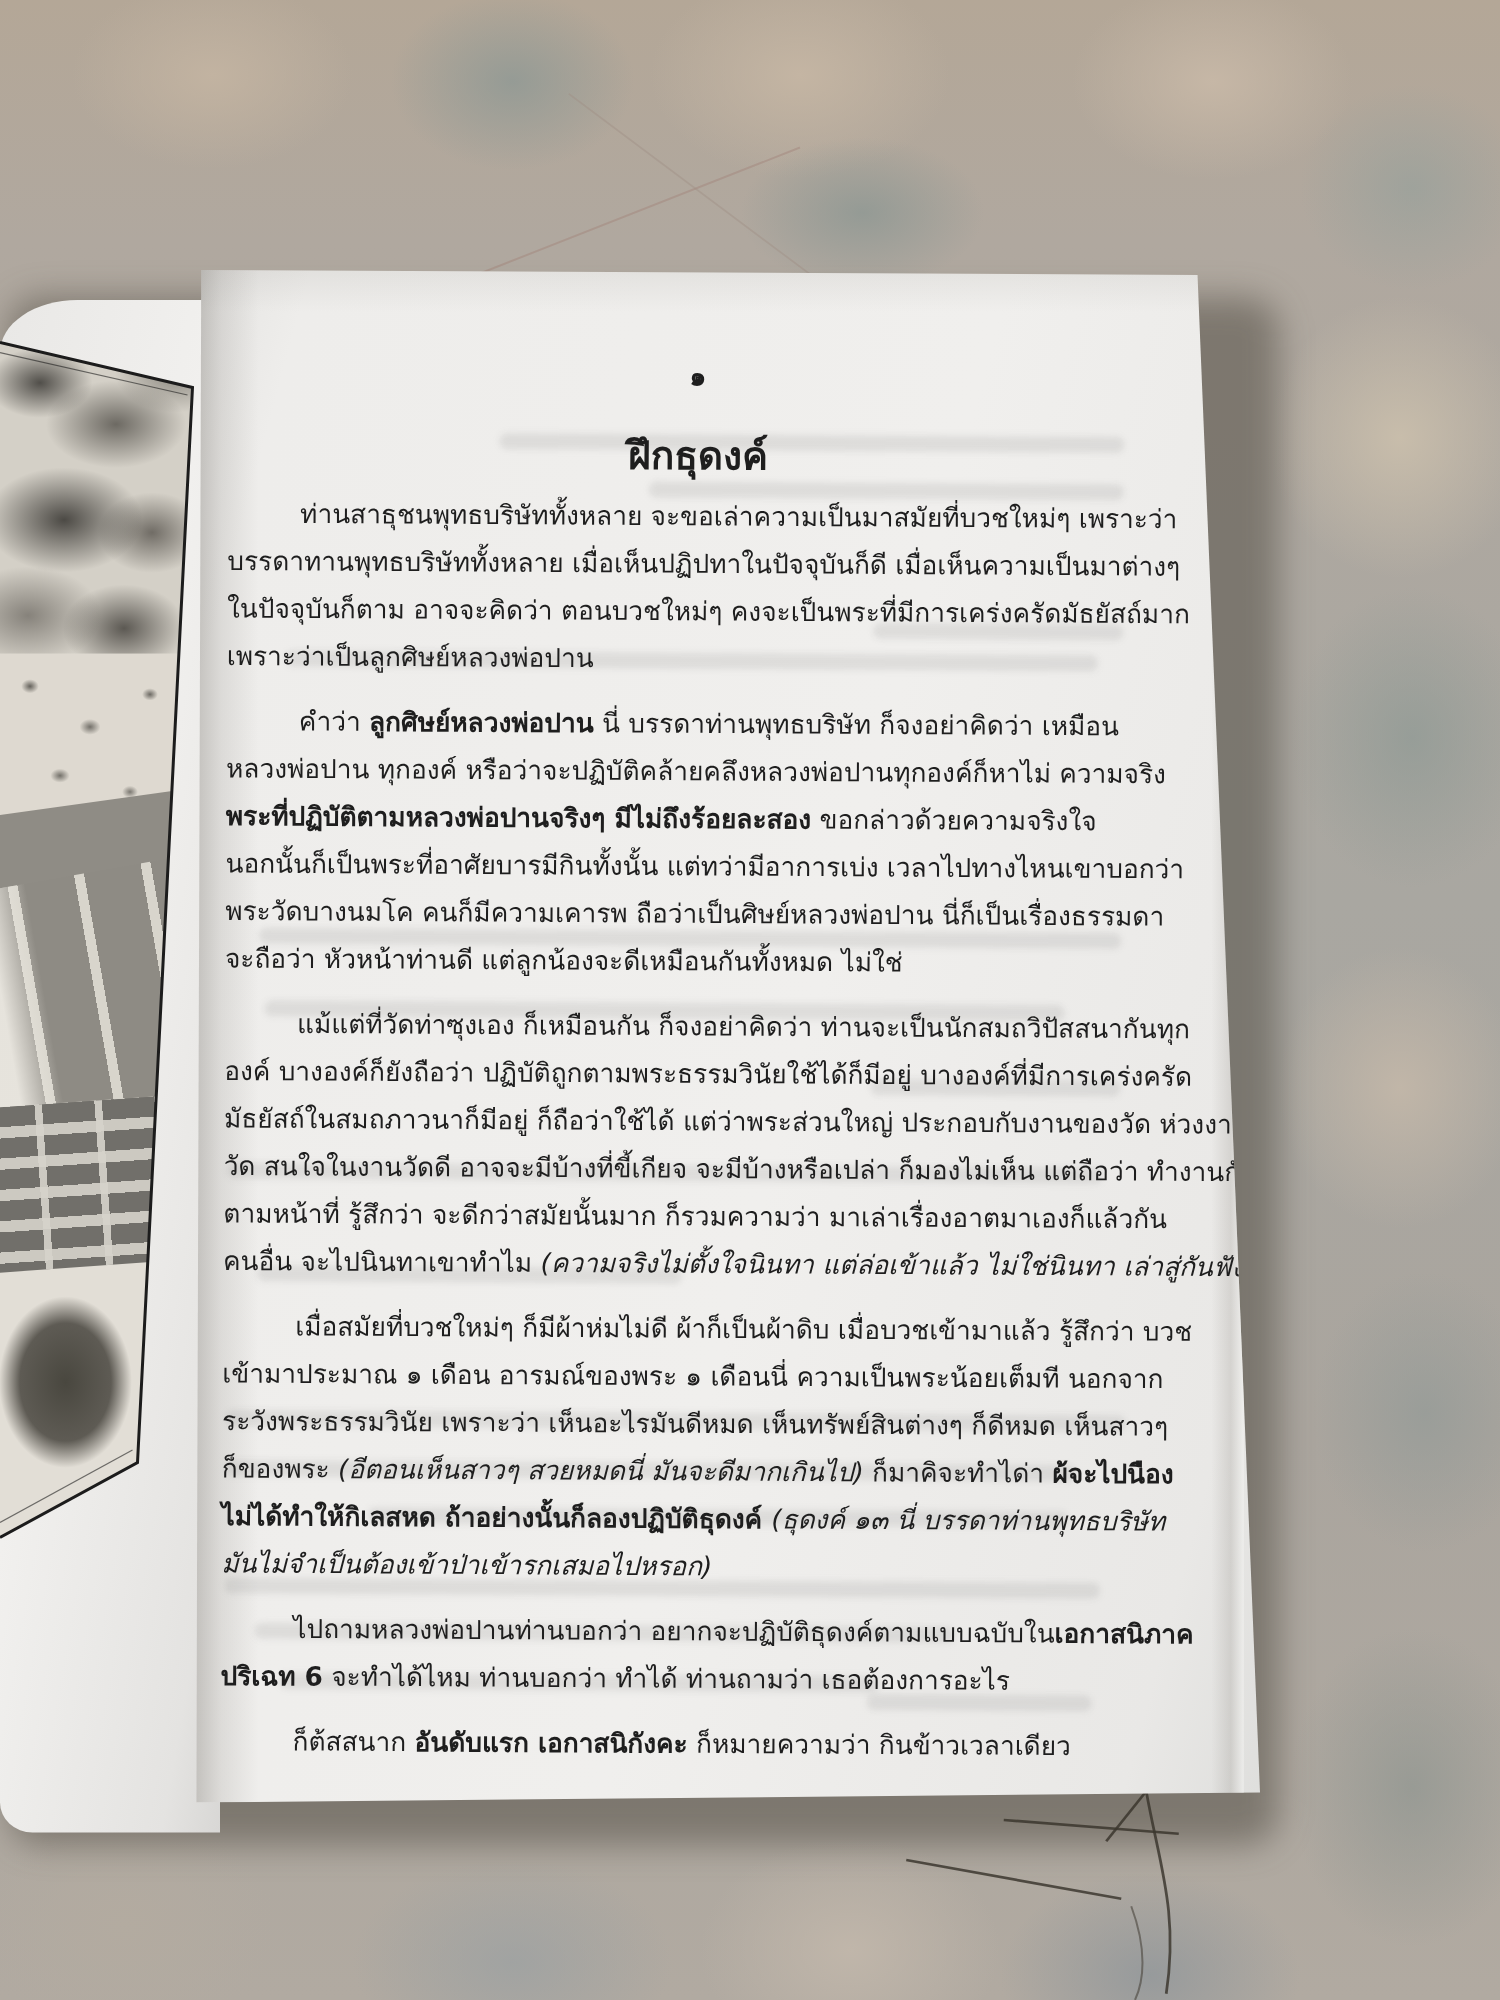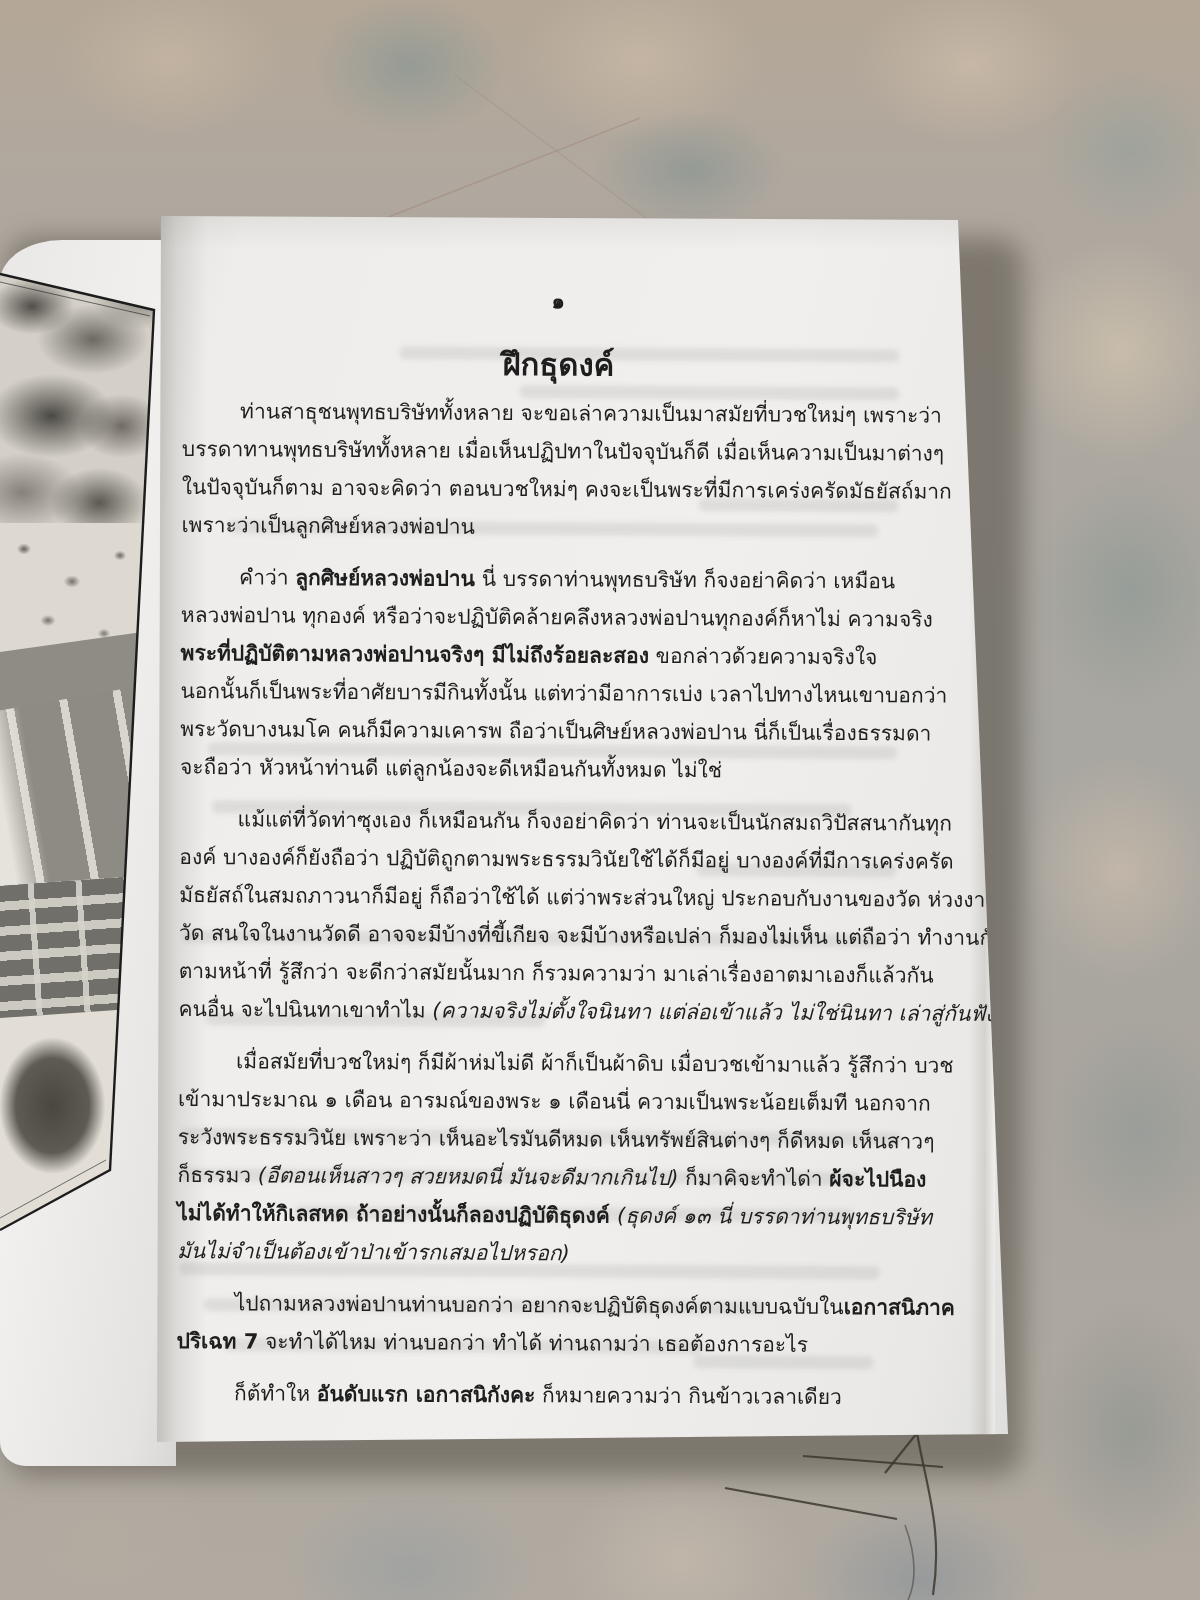--- a/index.html
+++ b/index.html
@@ -164,29 +164,29 @@
             <div class="line"><span class="seg normal">องค์ บางองค์ก็ยังถือว่า ปฏิบัติถูกตามพระธรรมวินัยใช้ได้ก็มีอยู่ บางองค์ที่มีการเคร่งครัด</span></div>
             <div class="line"><span class="seg normal">มัธยัสถ์ในสมถภาวนาก็มีอยู่ ก็ถือว่าใช้ได้ แต่ว่าพระส่วนใหญ่ ประกอบกับงานของวัด ห่วงงาน</span></div>
             <div class="line"><span class="seg normal">วัด สนใจในงานวัดดี อาจจะมีบ้างที่ขี้เกียจ จะมีบ้างหรือเปล่า ก็มองไม่เห็น แต่ถือว่า ทำงานกัน</span></div>
             <div class="line"><span class="seg normal">ตามหน้าที่ รู้สึกว่า จะดีกว่าสมัยนั้นมาก ก็รวมความว่า มาเล่าเรื่องอาตมาเองก็แล้วกัน</span></div>
             <div class="line"><span class="seg normal">คนอื่น จะไปนินทาเขาทำไม </span><span class="seg italic">(ความจริงไม่ตั้งใจนินทา แต่ล่อเข้าแล้ว ไม่ใช่นินทา เล่าสู่กันฟัง)</span></div>
           </div>
           <div class="paragraph">
             <div class="line indent"><span class="seg normal">เมื่อสมัยที่บวชใหม่ๆ ก็มีผ้าห่มไม่ดี ผ้าก็เป็นผ้าดิบ เมื่อบวชเข้ามาแล้ว รู้สึกว่า บวช</span></div>
             <div class="line"><span class="seg normal">เข้ามาประมาณ ๑ เดือน อารมณ์ของพระ ๑ เดือนนี่ ความเป็นพระน้อยเต็มที นอกจาก</span></div>
             <div class="line"><span class="seg normal">ระวังพระธรรมวินัย เพราะว่า เห็นอะไรมันดีหมด เห็นทรัพย์สินต่างๆ ก็ดีหมด เห็นสาวๆ</span></div>
-            <div class="line"><span class="seg normal">ก็ธรรมว </span><span class="seg italic">(อีตอนเห็นสาวๆ สวยหมดนี่ มันจะดีมากเกินไป)</span><span class="seg normal"> ก็มาคิจะทำได่า </span><span class="seg bold">ผ้จะไปนือง</span></div>
+            <div class="line"><span class="seg normal">ก็ของพระ </span><span class="seg italic">(อีตอนเห็นสาวๆ สวยหมดนี่ มันจะดีมากเกินไป)</span><span class="seg normal"> ก็มาคิจะทำได่า </span><span class="seg bold">ผ้จะไปนือง</span></div>
             <div class="line"><span class="seg bold">ไม่ได้ทำให้กิเลสหด ถ้าอย่างนั้นก็ลองปฏิบัติธุดงค์ </span><span class="seg italic">(ธุดงค์ ๑๓ นี่ บรรดาท่านพุทธบริษัท</span></div>
             <div class="line"><span class="seg italic">มันไม่จำเป็นต้องเข้าป่าเข้ารกเสมอไปหรอก)</span></div>
           </div>
           <div class="paragraph">
             <div class="line indent"><span class="seg normal">ไปถามหลวงพ่อปานท่านบอกว่า อยากจะปฏิบัติธุดงค์ตามแบบฉบับใน</span><span class="seg bold">เอกาสนิภาค</span></div>
-            <div class="line"><span class="seg bold">ปริเฉท 7</span><span class="seg normal"> จะทำได้ไหม ท่านบอกว่า ทำได้ ท่านถามว่า เธอต้องการอะไร</span></div>
+            <div class="line"><span class="seg bold">ปริเฉท 6</span><span class="seg normal"> จะทำได้ไหม ท่านบอกว่า ทำได้ ท่านถามว่า เธอต้องการอะไร</span></div>
           </div>
           <div class="paragraph">
-            <div class="line indent"><span class="seg normal">ก็ต้ทำให </span><span class="seg bold">อันดับแรก เอกาสนิกังคะ</span><span class="seg normal"> ก็หมายความว่า กินข้าวเวลาเดียว</span></div>
+            <div class="line indent"><span class="seg normal">ก็ต้สสนาก </span><span class="seg bold">อันดับแรก เอกาสนิกังคะ</span><span class="seg normal"> ก็หมายความว่า กินข้าวเวลาเดียว</span></div>
           </div>
         </div>
 
     </div>
   </div>
 
 </div>
 
 </body></html>

